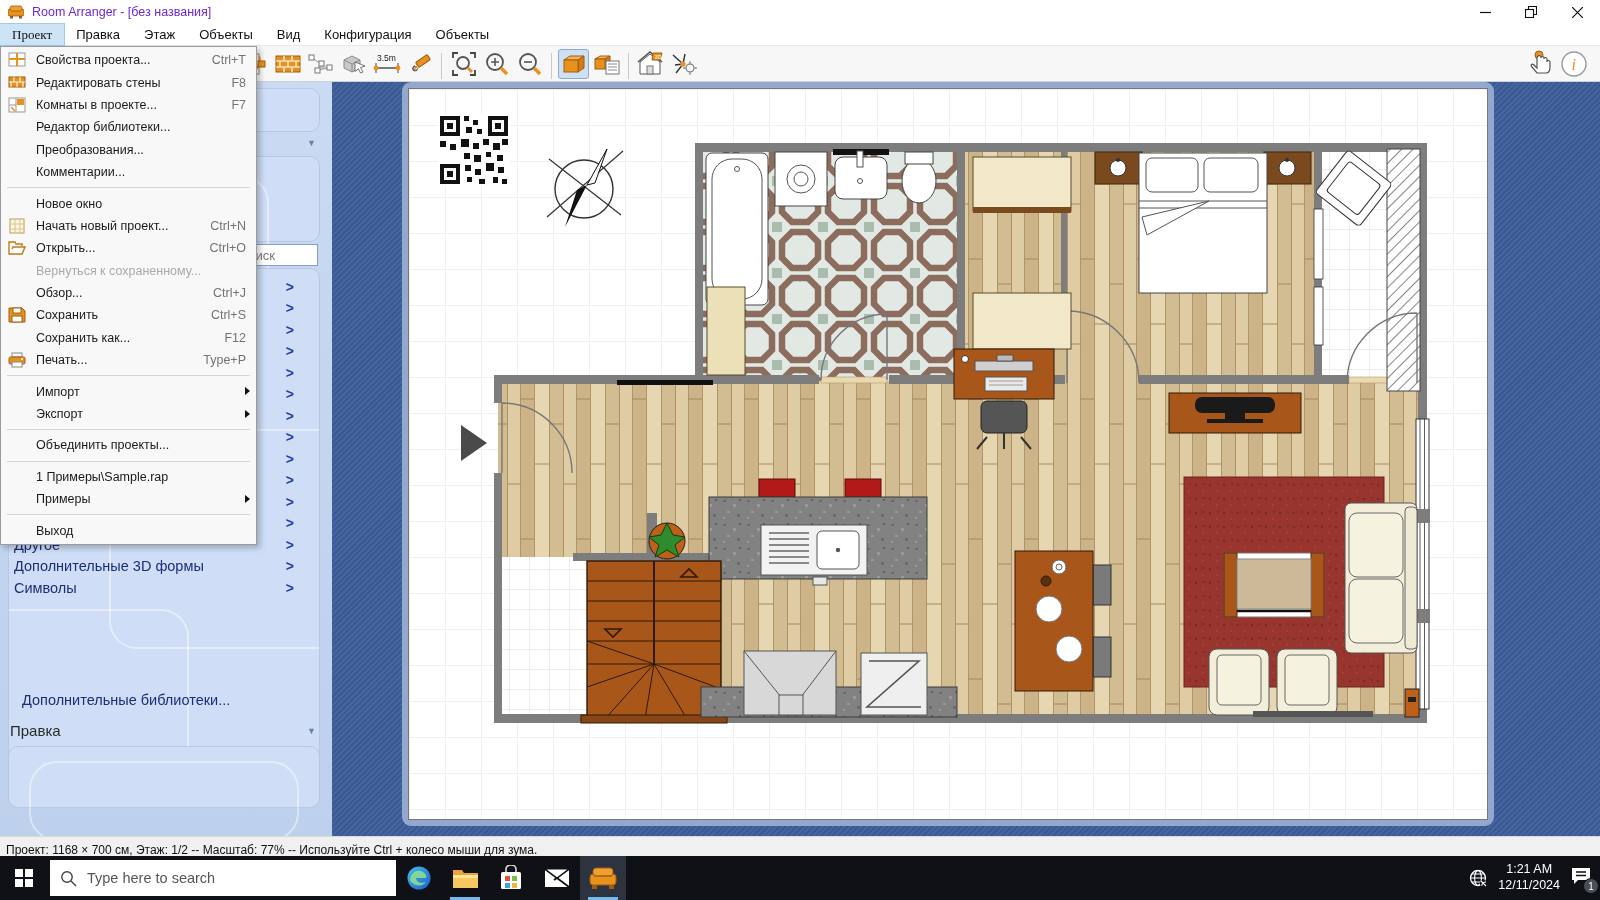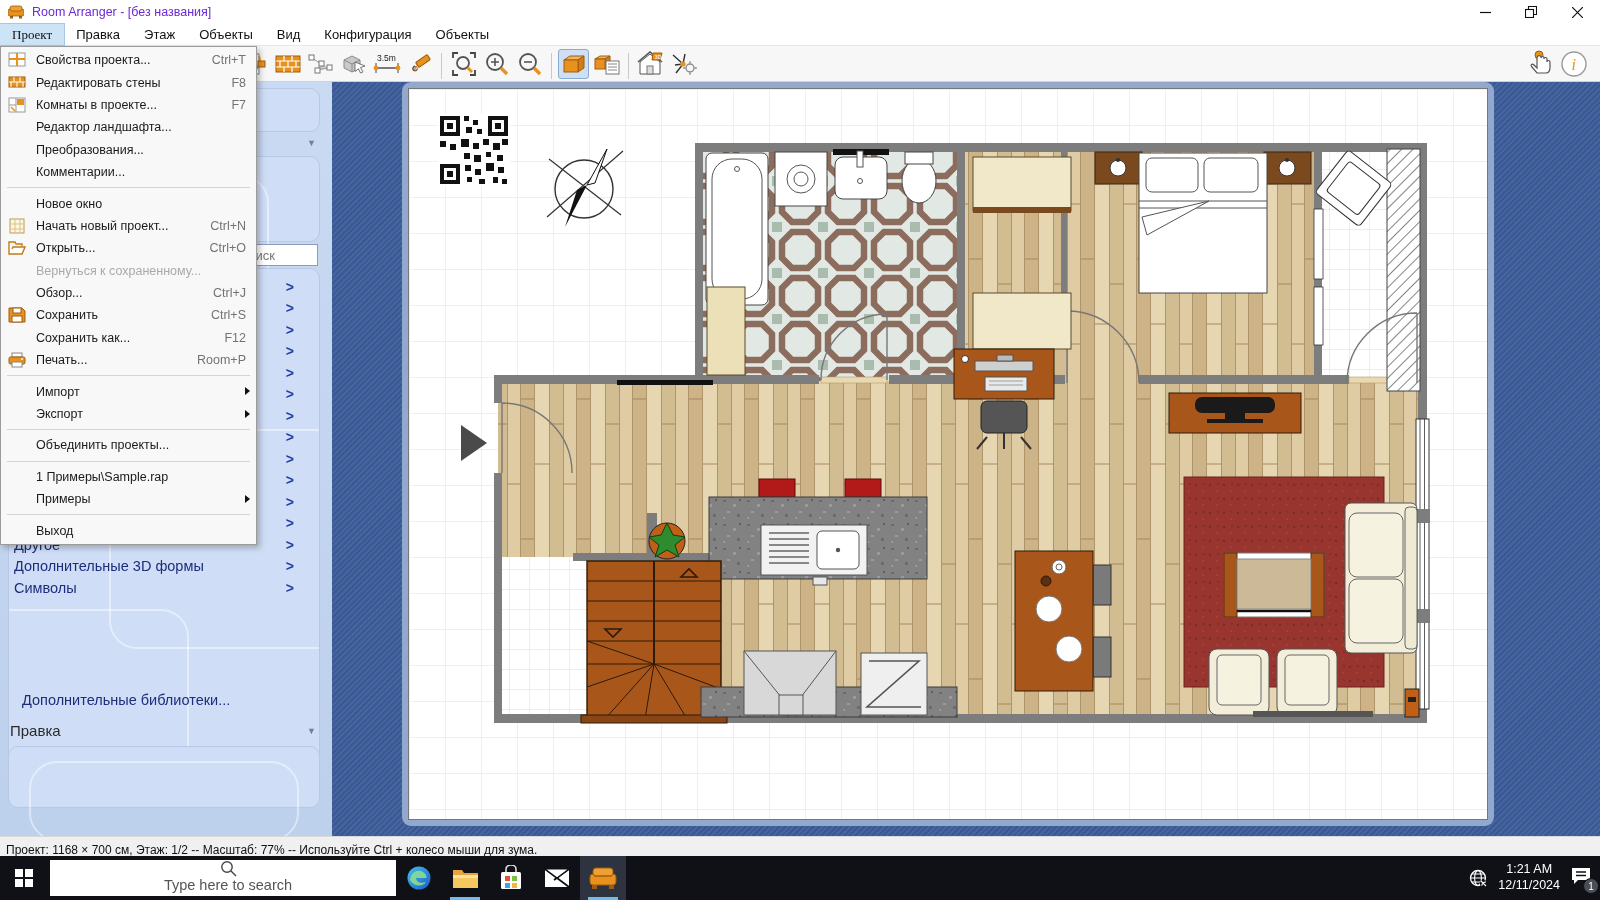--- a/index.html
+++ b/index.html
@@ -57,21 +57,21 @@
            background-size:36px 36px; }
   .paper svg { position:absolute; left:0; top:0; }
 
   
   .statusbar { position:absolute; left:0; top:836px; width:1600px; height:26px; background:#f0f0f0; border-top:1px solid #d9d9d9; display:flex; align-items:center; }
   .statusbar span { margin-left:6px; font-size:12px; color:#111; }
 
   
   .taskbar { position:absolute; left:0; top:856px; width:1600px; height:44px; background:#0f1116; display:flex; align-items:center; }
   .tk-start { width:48px; height:44px; display:flex; align-items:center; justify-content:center; }
-  .tk-search { width:346px; height:36px; background:#ffffff; display:flex; align-items:center; margin-left:2px;flex-direction:column; }
+  .tk-search { width:346px; height:36px; background:#ffffff; display:flex; align-items:center; margin-left:2px; }
   .tk-search span { font-size:14.5px; color:#555; margin-left:10px; }
   .tk-app { width:46px; height:44px; display:flex; align-items:center; justify-content:center; position:relative; }
   .tk-app.open::after { content:""; position:absolute; left:8px; bottom:0; width:30px; height:3px; background:#76b9ed; }
   .tk-app.active { background:#2e3340; }
   .tk-tray { position:absolute; right:8px; top:0; height:44px; display:flex; align-items:center; gap:10px; }
   .tk-clock { text-align:center; color:#fff; font-size:12.5px; line-height:1.25; }
   .tk-badge { position:relative; }
   .tk-badge .cnt { position:absolute; right:-7px; bottom:-4px; width:16px; height:16px; border-radius:50%; background:#4a4f57; border:1px solid #0f1116; color:#fff; font-size:10px; display:flex; align-items:center; justify-content:center; }
 </style>
 </head>
@@ -609,21 +609,21 @@
       <svg class="dicon" viewBox="0 0 18 16">
           <rect x="1" y="1" width="16" height="14" fill="#fff" stroke="#999"></rect>
           <path d="M1 8H8M8 1V15" stroke="#999"></path>
           <rect x="9" y="2" width="7" height="6" fill="#e8921d"></rect>
           <path d="M3 10 L7 14" stroke="#e8921d" stroke-width="1.6"></path>
         </svg>
       <span>Комнаты в проекте...</span>
         <span class="dshort">F7</span>
     </div>
     <div class="ditem">
-        <span>Редактор ландшафта...</span>
+        <span>Редактор библиотеки...</span>
         <span class="dshort"></span>
       </div>
     <div class="ditem">
         <span>Преобразования...</span>
         <span class="dshort"></span>
       </div>
     <div class="ditem">
         <span>Комментарии...</span>
         <span class="dshort"></span>
       </div>
@@ -670,21 +670,21 @@
         <span class="dshort">F12</span>
       </div>
     <div class="ditem">
       <svg class="dicon" viewBox="0 0 18 16">
           <rect x="4" y="1" width="10" height="4" fill="#fff" stroke="#888"></rect>
           <rect x="1" y="5" width="16" height="7" rx="1.5" fill="#e8921d" stroke="#a05c10"></rect>
           <rect x="4" y="10" width="10" height="5" fill="#fff" stroke="#888"></rect>
           <circle cx="14" cy="7" r="1" fill="#fff"></circle>
         </svg>
       <span>Печать...</span>
-        <span class="dshort">Room+P</span>
+        <span class="dshort">Type+P</span>
     </div>
     <div class="dsep"></div>
     <div class="ditem">
         <span>Импорт</span>
         <span class="subarrow"></span>
       </div>
     <div class="ditem">
         <span>Экспорт</span>
         <span class="subarrow"></span>
       </div>

